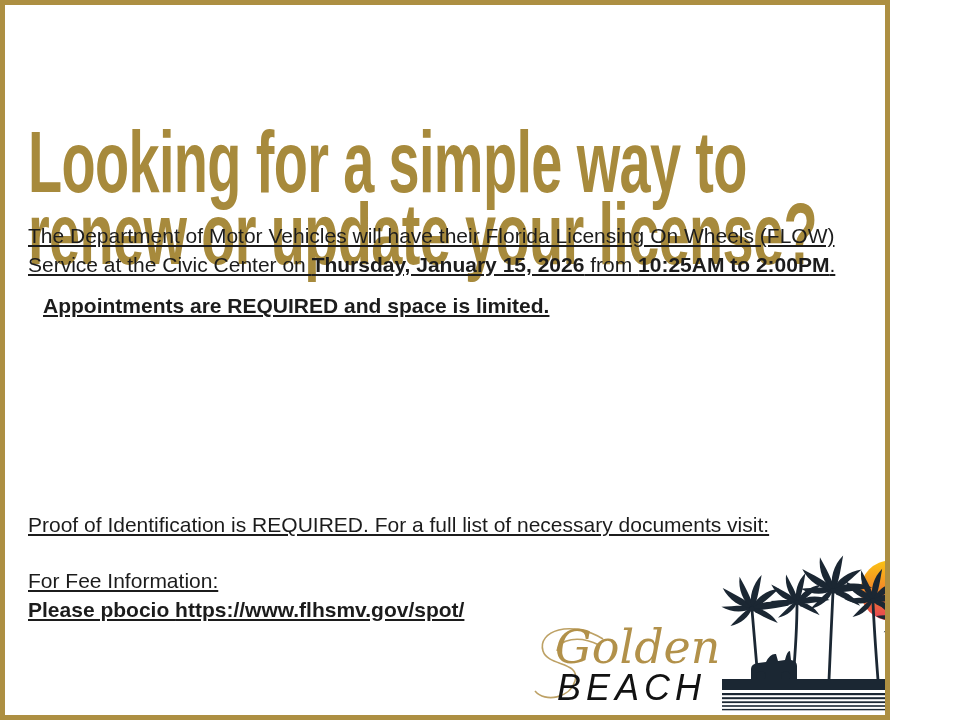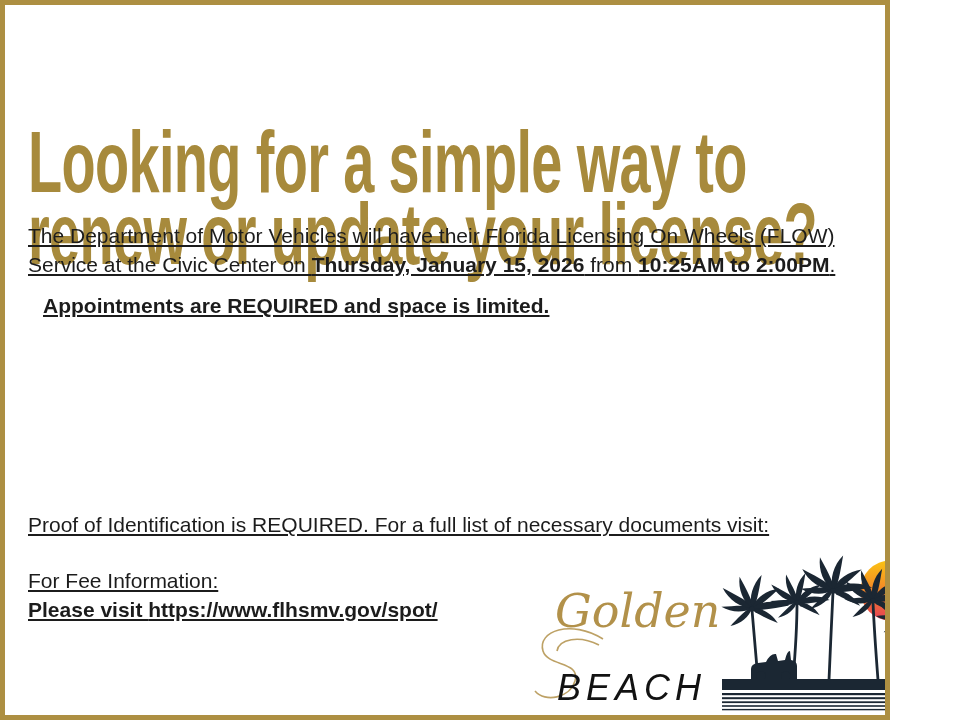--- a/index.html
+++ b/index.html
@@ -20,21 +20,21 @@
   
   .para{left:23px;color:var(--text-color);font-size:21px;margin:0;}
   .para .line{display:block;white-space:nowrap;line-height:28.5px;text-decoration:underline;}
   .para b{font-weight:bold;}
   .p-intro{top:217px;}
   .p-appt{top:287px;font-weight:bold;margin-left:15px;}
   .p-reserve{top:359px;}
   .p-proof{top:498px;margin-top:8px;}
   .p-fees{top:562px;}
   
-  .logo-golden{left:550px;top:582px;font-family:"DejaVu Serif","Liberation Serif",serif;
+  .logo-golden{left:550px;top:618px;font-family:"DejaVu Serif","Liberation Serif",serif;
                font-style:italic;font-size:46px;line-height:48px;color:var(--logo-gold);
                white-space:nowrap;text-align:right;}
   .logo-beach{left:552px;top:664px;font-family:Liberation Sans, sans-serif;
               font-style:italic;font-size:36px;line-height:38px;letter-spacing:5px;
               color:#121212;white-space:nowrap;}
   .flourish{left:524px;top:620px;}
   .flourish path{stroke:var(--logo-gold);stroke-width:1.6;fill:none;opacity:.85;}
   .scene{left:709px;top:547px;}
   .scene .dark{fill:var(--logo-dark);}
   .scene .trunk{stroke:var(--logo-dark);stroke-width:2.8;fill:none;stroke-linecap:round;}
@@ -61,21 +61,21 @@
     <span class="line">Appointments are REQUIRED and space is limited.</span>
   </p>
 
 
   <p class="abs para p-proof">
     <span class="line">Proof of Identification is REQUIRED. For a full list of necessary documents visit:</span>
   </p>
 
   <p class="abs para p-fees">
     <span class="line">For Fee Information:</span>
-    <span class="line"><b><span>Please visit </span><span>https://www.flhsmv.gov/spot/</span></b></span>
+    <span class="line"><b><span>Please pbocio </span><span>https://www.flhsmv.gov/spot/</span></b></span>
   </p>
 
   <svg class="abs flourish" width="92" height="88" viewBox="0 0 92 88">
     <path d="M74,14 C42,-6 8,6 14,26 C19,42 52,36 46,56 C41,73 16,78 6,66"></path>
     <path d="M70,20 C50,10 30,14 28,26"></path>
   </svg>
   <div class="abs logo-golden">Golden</div>
   <div class="abs logo-beach">BEACH</div>
 
   <svg class="abs scene" width="241" height="162" viewBox="0 0 241 162">

